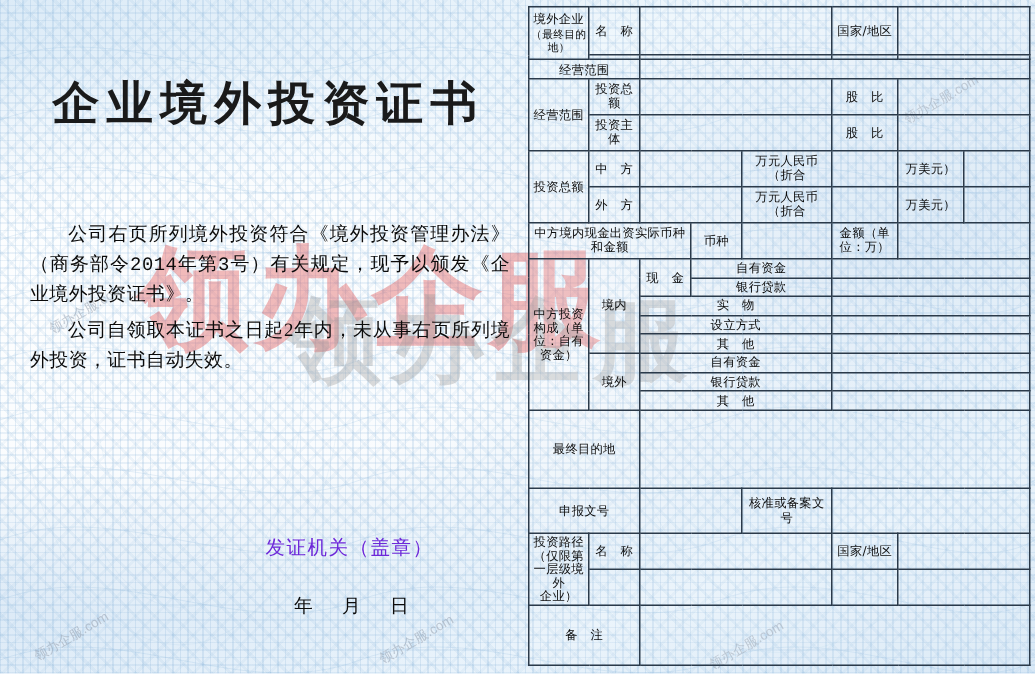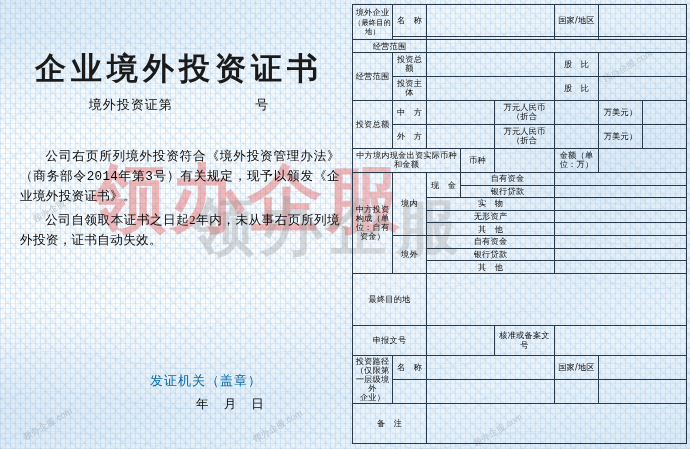--- a/index.html
+++ b/index.html
@@ -66,26 +66,26 @@
   .para{
     position:absolute;left:20px;width:320px;
     font-size:12.6px;line-height:20px;color:#0b0b0b;
     text-align:justify;letter-spacing:.3px;
   }
   .p1{top:147px;font-family:Liberation Mono, monospace;}
   .p2{top:210px;}
   .p3{top:252px;}
   .indent{display:inline-block;width:25px;}
   .issuer{
-    position:absolute;left:150px;top:372px;
-    font-size:13px;color:#0369a1;letter-spacing:1px;
+    position:absolute;left:150px;top:356px;
+    font-size:13px;color:#6d28d9;letter-spacing:1px;padding-left:27px;
   }
   .dateline{
     position:absolute;left:196px;top:396px;
-    font-size:12.5px;color:#0b0b0b;letter-spacing:6px;
+    font-size:12.5px;color:#0b0b0b;letter-spacing:6px;font-family:Liberation Mono, monospace;
   }
   
   .tablewrap{position:absolute;left:352px;top:4px;width:334px;height:376px;}
   table.grid{
     border-collapse:collapse;width:334px;height:440px;
     table-layout:fixed;
   }
   table.grid td{
     border:1px solid #2b3a4a;
     font-size:8.2px;
@@ -132,25 +132,20 @@
 <div class="wm-red">领办企服</div>
 <div class="wm-gray">领办企服</div>
 <div class="wm-small" style="left:20px;top:418px;">领办企服.com</div>
 <div class="wm-small" style="left:250px;top:420px;">领办企服.com</div>
 <div class="wm-small" style="left:470px;top:424px;">领办企服.com</div>
 <div class="wm-small" style="left:30px;top:200px;">领办企服.com</div>
 <div class="wm-small" style="left:600px;top:60px;">领办企服.com</div>
 
 <div class="left">
   <div class="doc-title">企业境外投资证书</div>
-  <div class="subline">
-    <span>境外投资证第</span>
-    <span class="gap"></span>
-    <span>号</span>
-  </div>
 
   <div class="para p1">
     <span class="indent"></span><span>公司右页所列境外投资符合《境外投资管理办法》（商务部令2014年第3号）有关规定，现予以颁发《企业境外投资证书》。</span>
   </div>
   <div class="para p2">
     <span class="indent"></span><span>公司自领取本证书之日起2年内，未从事右页所列境外投资，证书自动失效。</span>
   </div>
 
   <div class="issuer">发证机关（盖章）</div>
   <div class="dateline">年  月  日</div>
@@ -254,21 +249,21 @@
   </tr>
   <tr>
     <td class="lbl" colspan="2">银行贷款</td>
     <td class="blank" colspan="3"></td>
   </tr>
   <tr>
     <td class="lbl" colspan="3">实　物</td>
     <td class="blank" colspan="3"></td>
   </tr>
   <tr>
-    <td class="lbl" colspan="3">无形资产</td>
+    <td class="lbl" colspan="3">设立方式</td>
     <td class="blank" colspan="3"></td>
   </tr>
   <tr>
     <td class="lbl" colspan="3">其　他</td>
     <td class="blank" colspan="3"></td>
   </tr>
 
   <tr>
     <td class="lbl" rowspan="3">
       <span>境外</span>

